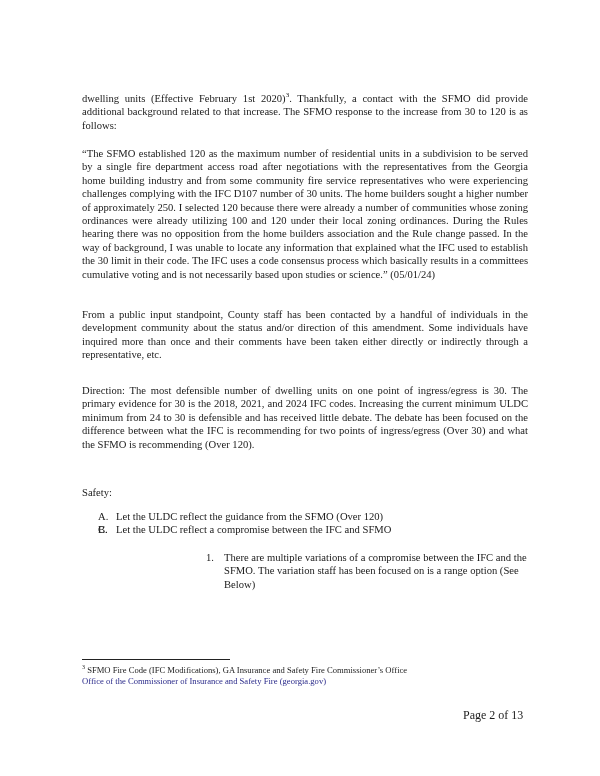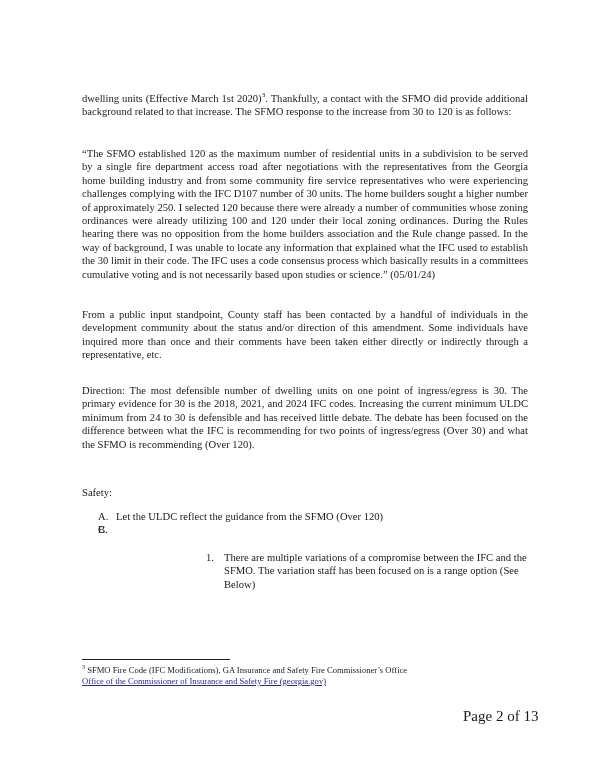--- a/index.html
+++ b/index.html
@@ -13,42 +13,42 @@
               font-size: 10.6px; line-height: 13.4px; }
   .opt-list li { position: relative; padding-left: 18px; }
   .opt-list .marker { position: absolute; left: 0; }
   .sub-list { position: absolute; left: 206px; width: 330px; margin: 0; padding: 0; list-style: none;
               font-size: 10.6px; line-height: 13.4px; }
   .sub-list li { position: relative; padding-left: 18px; }
   .sub-list .marker { position: absolute; left: 0; }
   .fn-rule { position: absolute; left: 82px; top: 659px; width: 148px; height: 1px; background: #222; }
   .footnote { position: absolute; left: 82px; top: 665px; width: 460px; font-size: 8.6px; line-height: 11px; }
   .footnote sup { font-size: 6px; line-height: 0; }
-  .footnote a { color: #2a2a8a; text-decoration: underline; }
-  .page-num { position: absolute; left: 463px; top: 708px; font-size: 15px; }
+  .footnote a { color: #2a2a8a; }
+  .page-num { position: absolute; left: 463px; top: 708px; font-size: 12px; }
 </style>
 </head>
 <body>
 
 <div class="page">
 
-  <p class="para" style="top:92px;"><span>dwelling units (Effective March 1st 2020)</span><sup>3</sup><span>.  Thankfully, a contact with the SFMO did provide additional background related to that increase.  The SFMO response to the increase from 30 to 120 is as follows:</span></p>
+  <p class="para" style="top:92px;"><span>dwelling units (Effective February 1st 2020)</span><sup>3</sup><span>.  Thankfully, a contact with the SFMO did provide additional background related to that increase.  The SFMO response to the increase from 30 to 120 is as follows:</span></p>
 
   <p class="para" style="top:147px;">“The SFMO established 120 as the maximum number of residential units in a subdivision to be served by a single fire department access road after negotiations with the representatives from the Georgia home building industry and from some community fire service representatives who were experiencing challenges complying with the IFC D107 number of 30 units.  The home builders sought a higher number of approximately 250.  I selected 120 because there were already a number of communities whose zoning ordinances were already utilizing 100 and 120 under their local zoning ordinances.  During the Rules hearing there was no opposition from the home builders association and the Rule change passed.  In the way of background, I was unable to locate any information that explained what the IFC used to establish the 30 limit in their code.  The IFC uses a code consensus process which basically results in a committees cumulative voting and is not necessarily based upon studies or science.” (05/01/24)</p>
 
   <p class="para" style="top:308px;">From a public input standpoint, County staff has been contacted by a handful of individuals in the development community about the status and/or direction of this amendment.  Some individuals have inquired more than once and their comments have been taken either directly or indirectly through a representative, etc.</p>
 
   <p class="para" style="top:384px;">Direction: The most defensible number of dwelling units on one point of ingress/egress is 30.  The primary evidence for 30 is the 2018, 2021, and 2024 IFC codes.  Increasing the current minimum ULDC minimum from 24 to 30 is defensible and has received little debate.  The debate has been focused on the difference between what the IFC is recommending for two points of ingress/egress (Over 30) and what the SFMO is recommending (Over 120).</p>
 
   <p class="para" style="top:486px;">Safety:</p>
 
   <ul class="opt-list" style="top:510px;">
     <li><span class="marker">A.</span><span>Let the ULDC reflect the guidance from the SFMO (Over 120)</span></li>
     <li><span class="marker">B.</span></li>
-    <li><span class="marker">C.</span></li>
+    <li><span class="marker">C.</span><span>Let the ULDC reflect a compromise between the IFC and SFMO</span></li>
   </ul>
 
   <ul class="sub-list" style="top:551px;">
     <li><span class="marker">1.</span><span>There are multiple variations of a compromise between the IFC and the SFMO.  The variation staff has been focused on is a range option (See Below)</span></li>
   </ul>
 
   <div class="fn-rule"></div>
 
   <div class="footnote">
     <div><sup>3</sup><span> SFMO Fire Code (IFC Modifications), GA Insurance and Safety Fire Commissioner’s Office</span></div>

